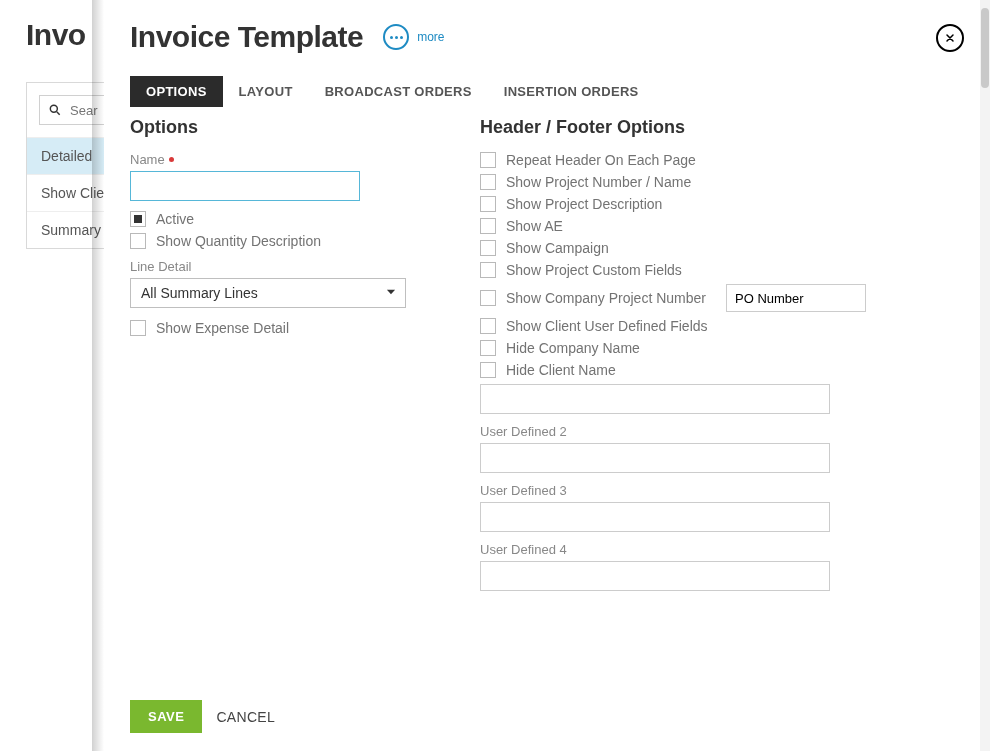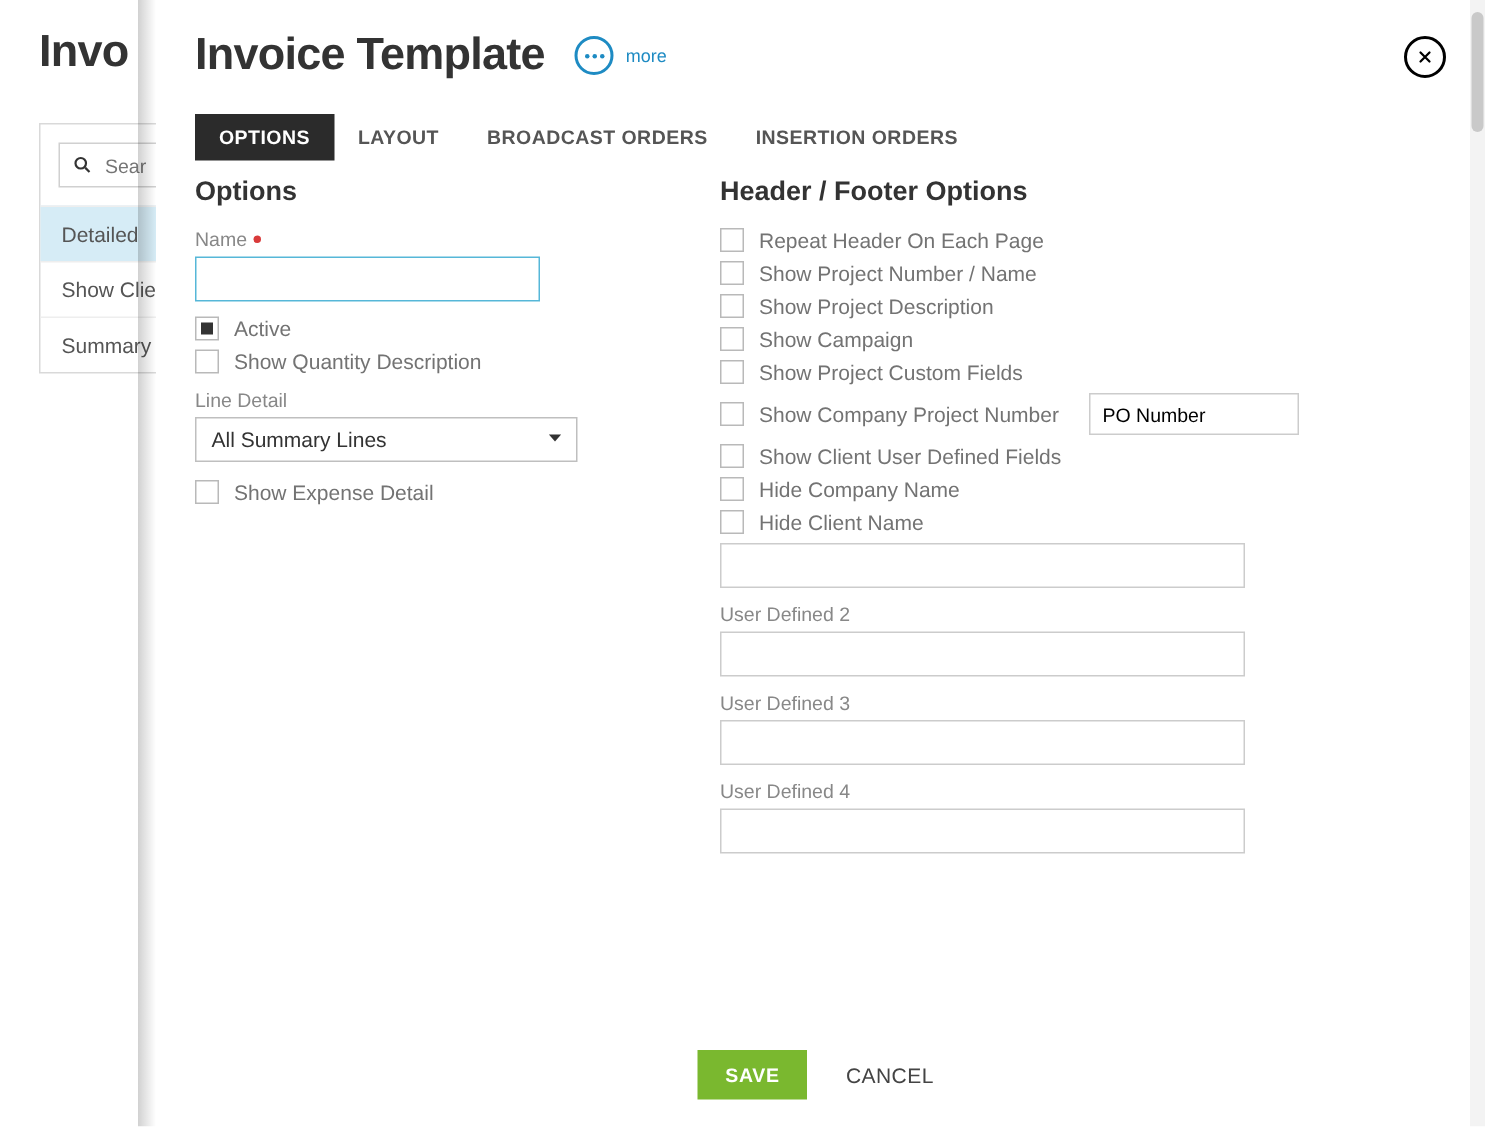--- a/index.html
+++ b/index.html
@@ -42,36 +42,36 @@
 
   .cols { display:flex; gap:20px; }
   .col-l { width:330px; }
   .col-r { flex:1; }
 
   h3.section { font-size:18px; font-weight:600; color:#333; margin:0 0 14px 0; }
 
   .field-label { font-size:13px; color:#888; margin-bottom:4px; display:flex; align-items:center; gap:4px;}
   .req-dot { width:5px; height:5px; border-radius:50%; background:#d93a3a; display:inline-block;}
   .text-input { width:230px; height:30px; border:1px solid #56b7d8; padding:4px 6px; font-size:14px; outline:none; }
-  .select-wrap { position:relative; width:255px; }
+  .select-wrap { position:relative; width:276px; }
   .select-box { width:100%; height:30px; border:1px solid #bfbfbf; padding:4px 28px 4px 10px; font-size:14px; background:#fff; display:flex; align-items:center; }
   .select-caret { position:absolute; right:8px; top:7px; }
   .select-caret svg { width:14px; height:14px; }
 
   .chk-row { display:flex; align-items:center; gap:10px; margin:6px 0; }
   .chk { width:16px; height:16px; border:1px solid #b9b9b9; background:#fff; display:flex; align-items:center; justify-content:center; cursor:pointer; flex-shrink:0;}
   .chk.filled::after { content:""; width:8px; height:8px; background:#333; display:block;}
   .chk-label { font-size:14px; color:#737373; }
 
   .small-input { width:140px; height:28px; border:1px solid #ccc; padding:3px 8px; font-size:13px; margin-left:10px;}
 
   .ud-label { font-size:13px; color:#888; margin-top:10px; margin-bottom:4px;}
   .ud-input { width:350px; height:30px; border:1px solid #ccc; padding:4px 8px; font-size:14px;}
 
-  .footer { padding:12px 26px 18px 26px; display:flex; align-items:center; gap:20px;justify-content:center;}
+  .footer { padding:12px 26px 18px 26px; display:flex; align-items:center; gap:8px;}
   .btn-save { background:#7ab82f; color:#fff; border:none; padding:9px 18px; font-size:13px; font-weight:700; letter-spacing:0.5px; cursor:pointer;}
   .btn-cancel { background:none; border:none; color:#444; font-size:14px; cursor:pointer; letter-spacing:0.3px;}
 </style>
 </head>
 <body>
 
 <div class="bg-page">
   <h1 class="bg-title">Invo</h1>
   <div class="bg-panel">
     <div class="bg-search-wrap">
@@ -166,20 +166,24 @@
         <div class="chk-row">
             <div class="chk"></div>
             <span class="chk-label">Show Project Number / Name</span>
           </div>
         <div class="chk-row">
             <div class="chk"></div>
             <span class="chk-label">Show Project Description</span>
           </div>
         <div class="chk-row">
             <div class="chk"></div>
+            <span class="chk-label">Show AE</span>
+          </div>
+        <div class="chk-row">
+            <div class="chk"></div>
             <span class="chk-label">Show Campaign</span>
           </div>
         <div class="chk-row">
             <div class="chk"></div>
             <span class="chk-label">Show Project Custom Fields</span>
           </div>
         <div class="chk-row">
           <div class="chk"></div>
           <span class="chk-label">Show Company Project Number</span>
           <input class="small-input" type="text" value="PO Number" style="">

